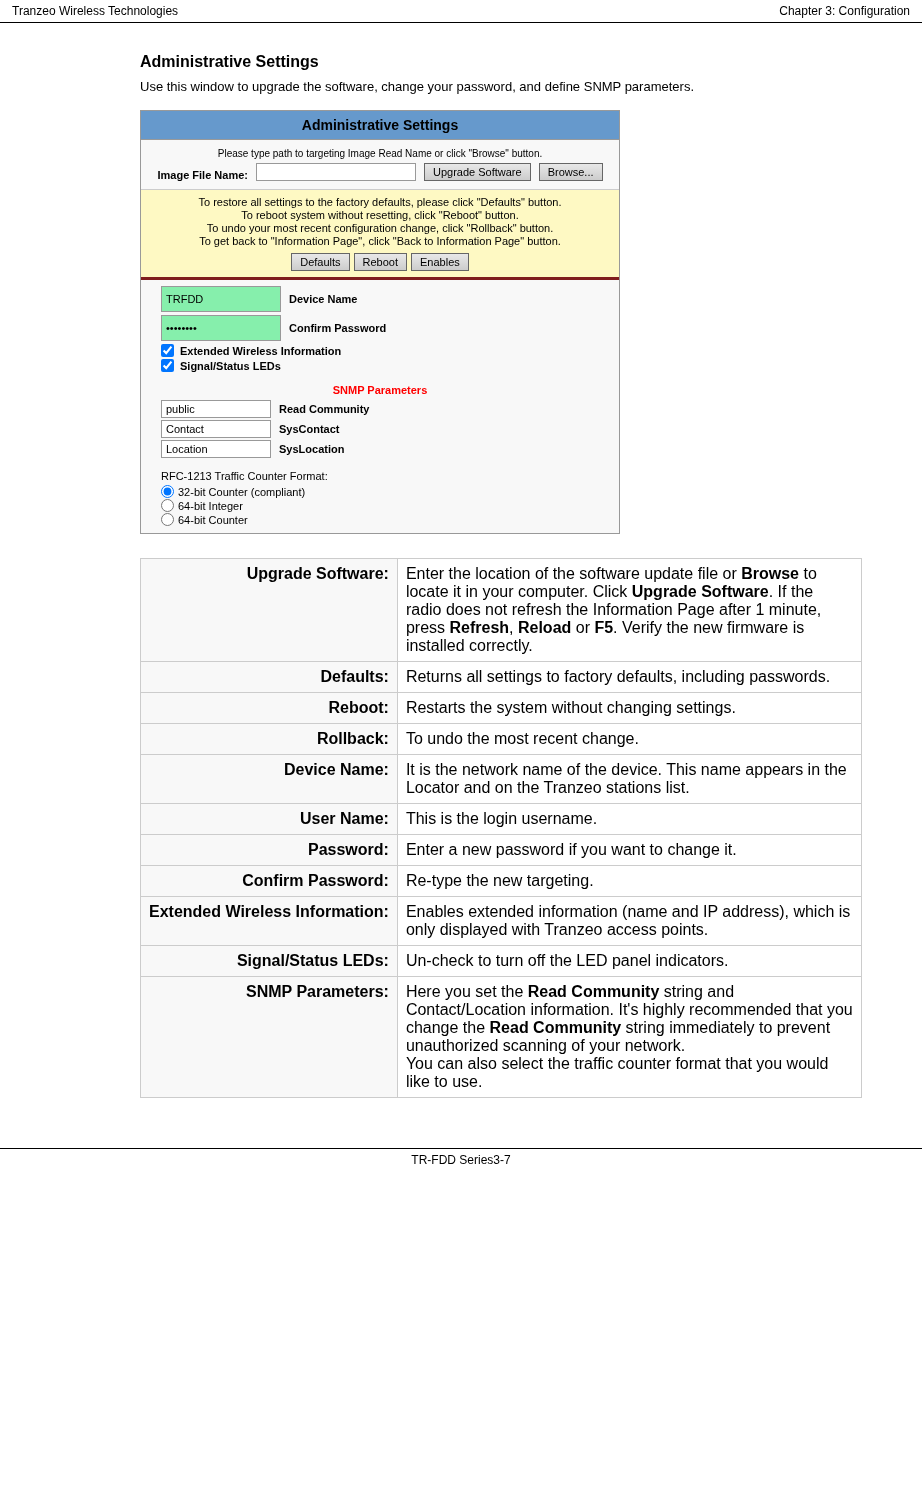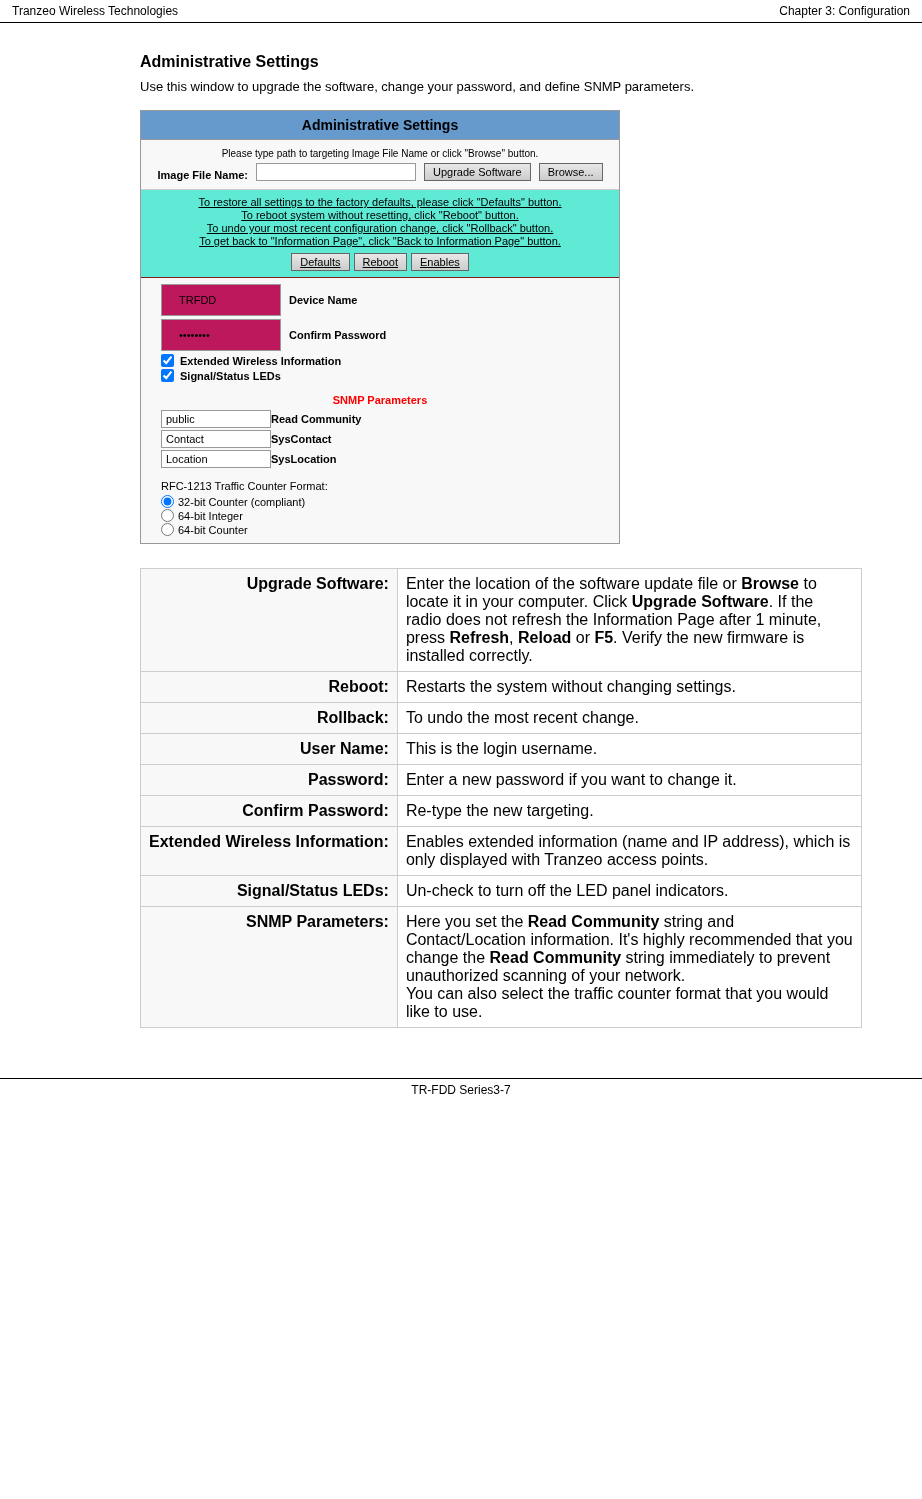--- a/index.html
+++ b/index.html
@@ -81,42 +81,41 @@
     .defaults-row {
       display: flex;
       justify-content: center;
       gap: 4px;
       margin-top: 6px;
     }
     .factory-text {
       padding: 6px 12px;
       font-size: 11px;
       text-align: center;
-      background: #5eead4;
-      border-bottom: 1px solid #7f1d1d;
-      text-decoration: underline;
+      background: #fef9c3;
+      border-bottom: 3px solid #7f1d1d;
     }
     .factory-text p { margin-bottom: 1px; }
     .fields-section {
       padding: 6px 20px;
       background: #f8f8f8;
     }
     .field-row {
       display: flex;
       align-items: center;
       margin-bottom: 3px;
       gap: 8px;
     }
     .field-input {
       border: 1px solid #999;
-      padding: 2px 17px;
-      font-size: 11px;
-      background: #be185d;
+      padding: 2px 4px;
+      font-size: 11px;
+      background: #86efac;
       width: 120px;
-      height: 32px;
+      height: 26px;
     }
     .field-label {
       font-size: 11px;
       font-weight: bold;
     }
     .checkbox-row {
       display: flex;
       align-items: center;
       gap: 6px;
       margin-bottom: 2px;
@@ -128,21 +127,21 @@
     .snmp-title {
       color: red;
       font-weight: bold;
       font-size: 11px;
       text-align: center;
       margin-bottom: 4px;
     }
     .snmp-row {
       display: flex;
       align-items: center;
-      gap: 0;
+      gap: 8px;
       margin-bottom: 2px;
     }
     .snmp-input {
       border: 1px solid #999;
       padding: 2px 4px;
       font-size: 11px;
       background: #fff;
       width: 110px;
       height: 18px;
     }
@@ -200,21 +199,21 @@
 
 <div class="content">
 
   <div class="section-title">Administrative Settings</div>
   <div class="intro-text">Use this window to upgrade the software, change your password, and define SNMP parameters.</div>
 
   <div class="admin-panel">
     <div class="admin-panel-title">Administrative Settings</div>
 
     <div class="admin-section">
-      <p style="font-size:10px;">Please type path to targeting Image File Name or click "Browse" button.</p>
+      <p style="font-size:10px;">Please type path to targeting Image Read Name or click "Browse" button.</p>
       <div class="upgrade-row">
         <span class="label-bold">Image File Name:</span>
         <input class="panel-input" type="text" style="width: 160px;" value="">
         <button class="panel-btn">Upgrade Software</button>
         <button class="panel-btn">Browse...</button>
       </div>
     </div>
 
     <div class="factory-text">
       <p>To restore all settings to the factory defaults, please click "Defaults" button.</p>
@@ -282,26 +281,34 @@
 
   <table class="desc-table">
     <tbody>
       <tr>
         <td class="label-cell">Upgrade Software:</td>
         <td class="value-cell">
           Enter the location of the software update file or <strong>Browse</strong> to locate it in your computer. Click <strong>Upgrade Software</strong>. If the radio does not refresh the Information Page after 1 minute, press <strong>Refresh</strong>, <strong>Reload</strong> or <strong>F5</strong>. Verify the new firmware is installed correctly.
         </td>
       </tr>
       <tr>
+        <td class="label-cell">Defaults:</td>
+        <td class="value-cell">Returns all settings to factory defaults, including passwords.</td>
+      </tr>
+      <tr>
         <td class="label-cell">Reboot:</td>
         <td class="value-cell">Restarts the system without changing settings.</td>
       </tr>
       <tr>
         <td class="label-cell">Rollback:</td>
         <td class="value-cell">To undo the most recent change.</td>
+      </tr>
+      <tr>
+        <td class="label-cell">Device Name:</td>
+        <td class="value-cell">It is the network name of the device. This name appears in the Locator and on the Tranzeo stations list.</td>
       </tr>
       <tr>
         <td class="label-cell">User Name:</td>
         <td class="value-cell">This is the login username.</td>
       </tr>
       <tr>
         <td class="label-cell">Password:</td>
         <td class="value-cell">Enter a new password if you want to change it.</td>
       </tr>
       <tr>

